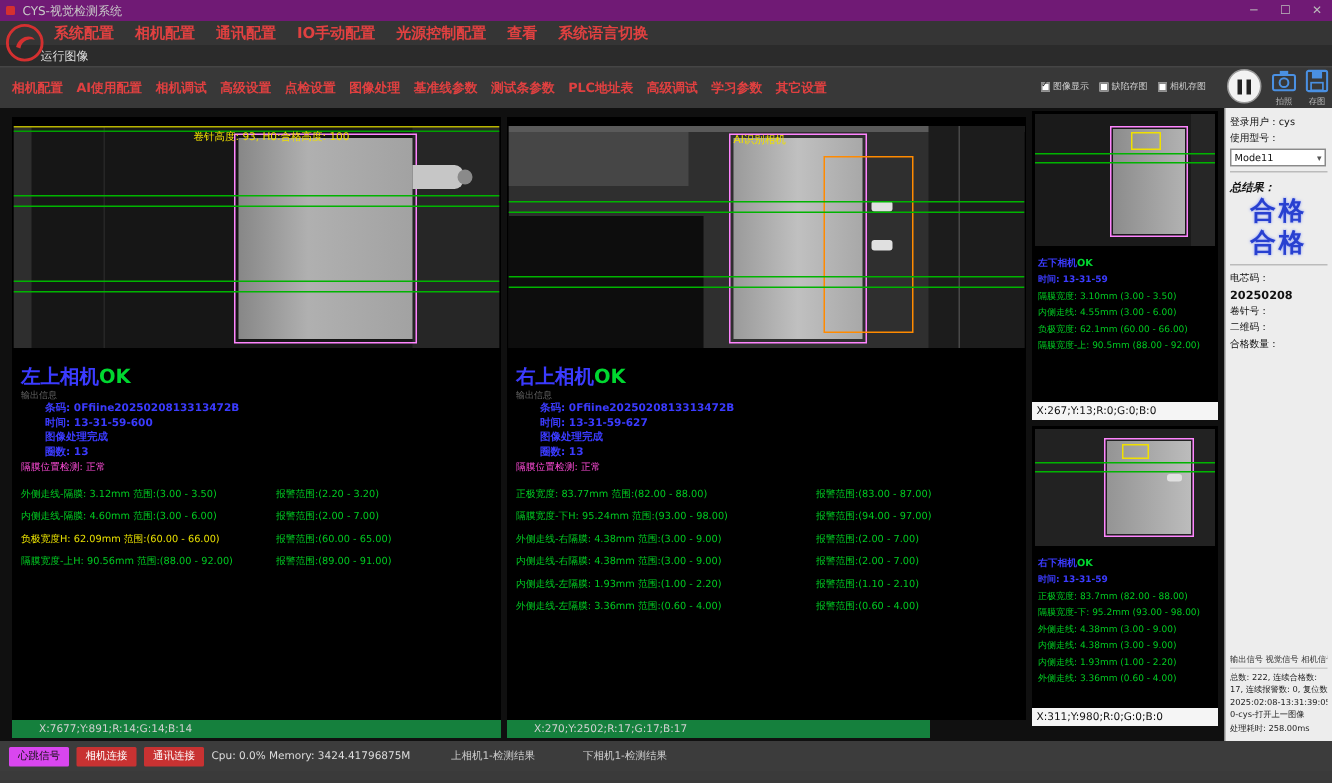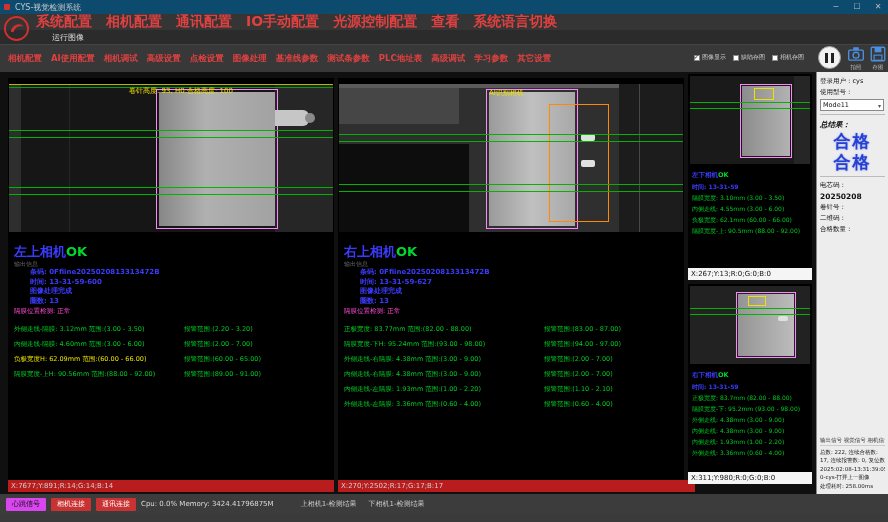--- a/index.html
+++ b/index.html
@@ -1,48 +1,48 @@
 <!DOCTYPE html>
 <html><head>
 <meta charset="utf-8">
 <style>
   *{margin:0;padding:0;box-sizing:border-box;}
   html,body{width:888px;height:522px;overflow:hidden;background:#3e3e3e;font-family:"DejaVu Sans","Liberation Sans",sans-serif;}
   .app{position:relative;width:888px;height:522px;background:#3a3a3a;overflow:hidden;}
   .abs{position:absolute;}
   
-  .titlebar{position:absolute;left:0;top:0;width:888px;height:14px;background:#0c4a6e;display:flex;align-items:center;padding:0 4px;z-index:10;}
+  .titlebar{position:absolute;left:0;top:0;width:888px;height:14px;background:#701a75;display:flex;align-items:center;padding:0 4px;z-index:10;}
   .title-dot{width:6px;height:6px;background:#d43030;border-radius:1px;}
   .title-text{color:#c8c8c8;font-size:8px;margin-left:5px;}
   .win-controls{margin-left:auto;display:flex;gap:9px;}
   .win-btn{color:#bbb;font-size:8px;line-height:14px;width:12px;text-align:center;}
   
   .menubar{position:absolute;left:0;top:14px;width:888px;height:16px;background:#353535;display:flex;align-items:center;padding-left:36px;gap:14px;}
-  .menu-item{color:#e04040;font-size:14px;font-weight:bold;white-space:nowrap;}
+  .menu-item{color:#e04040;font-size:10px;font-weight:bold;white-space:nowrap;}
   .logo{position:absolute;left:3px;top:15px;width:27px;height:27px;z-index:12;}
-  .subbar{position:absolute;left:0;top:30px;width:888px;height:14px;background:#2b2b2b;display:flex;align-items:center;padding-left:52px;}
+  .subbar{position:absolute;left:0;top:30px;width:888px;height:14px;background:#2b2b2b;display:flex;align-items:center;padding-left:27px;}
   .view-label{color:#ddd;font-size:8px;}
   .toolbar{position:absolute;left:0;top:44px;width:888px;height:28px;background:#383838;border-top:1px solid #454545;display:flex;align-items:center;padding-left:8px;gap:9px;}
   .tool-item{color:#e04040;font-size:8.5px;font-weight:bold;white-space:nowrap;}
   .tool-options{position:absolute;left:694px;top:53px;display:flex;gap:7px;z-index:11;}
   .opt{display:flex;align-items:center;gap:2px;}
   .opt-box{width:6px;height:6px;background:#fff;border:1px solid #888;position:relative;}
   .opt-box.checked::after{content:"✓";position:absolute;left:-1px;top:-3px;font-size:6px;color:#222;}
   .opt-label{color:#ccc;font-size:6px;white-space:nowrap;}
   .pause-btn{position:absolute;left:818px;top:46px;width:23px;height:23px;border-radius:50%;background:#f2f2f2;border:1px solid #999;display:flex;align-items:center;justify-content:center;gap:3px;z-index:11;}
   .pb-bar{width:3px;height:10px;background:#222;}
   .icon-btn{position:absolute;top:45px;width:20px;height:26px;display:flex;flex-direction:column;align-items:center;z-index:11;}
   .icon-caption{color:#bbb;font-size:5.5px;margin-top:1px;white-space:nowrap;}
   
   .main{position:absolute;left:0;top:72px;width:888px;height:422px;background:#101010;}
   .panel{position:absolute;background:#000;overflow:hidden;}
   .scene{position:absolute;overflow:hidden;}
   .gline{position:absolute;left:0;width:100%;height:1px;background:#00b400;}
   .scene-label{position:absolute;color:#f0e000;font-size:7px;white-space:nowrap;z-index:3;}
-  .coordbar{position:absolute;background:#b91c1c;color:#d0d0d0;font-size:7px;line-height:12px;padding-left:3px;white-space:nowrap;}
+  .coordbar{position:absolute;background:#15803d;color:#d0d0d0;font-size:7px;line-height:12px;padding-left:18px;white-space:nowrap;}
   .result-block{position:absolute;}
   .cam-title{font-size:13px;font-weight:bold;line-height:15px;white-space:nowrap;}
   .t-blue{color:#3b3bff;}
   .t-ok{color:#00d830;}
   .t-sub{color:#666;font-size:6px;line-height:9px;}
   .t-info{color:#3b3bff;font-size:7px;font-weight:bold;line-height:9.5px;white-space:nowrap;margin-left:16px;}
   .t-note{color:#ff4bd8;font-size:6.5px;line-height:10px;white-space:nowrap;}
   .m-rows{margin-top:6px;}
   .m-row{display:flex;line-height:15px;white-space:nowrap;}
   .m-l,.m-r{color:#00cc22;font-size:6.5px;}
@@ -66,21 +66,21 @@
   .sb-value{font-size:7.5px;font-weight:bold;color:#111;line-height:11px;}
   .sb-stats{position:absolute;left:3px;right:3px;bottom:4px;}
   .sb-stats-header{font-size:5.5px;color:#333;line-height:9px;border-bottom:1px solid #ccc;margin-bottom:2px;white-space:nowrap;overflow:hidden;}
   .sb-stat-line{font-size:5.5px;color:#222;line-height:8.5px;white-space:nowrap;overflow:hidden;}
   
   .statusbar{position:absolute;left:0;top:494px;width:888px;height:20px;background:#3c3c3c;display:flex;align-items:center;padding-left:6px;gap:5px;}
   .chip{height:13px;padding:0 6px;font-size:7px;line-height:13px;border-radius:1px;white-space:nowrap;}
   .chip.yellow{background:#d946ef;color:#111;}
   .chip.red{background:#c83232;color:#fff;}
   .sb-cpu{color:#ddd;font-size:7px;white-space:nowrap;}
-  .sb-tabs{display:flex;gap:12px;margin-left:22px;}
+  .sb-tabs{display:flex;gap:32px;margin-left:22px;}
   .sb-tab{color:#ccc;font-size:7px;white-space:nowrap;}
 </style>
 </head>
 <body>
 
 <div class="app">
 
   <div class="titlebar">
     <span class="title-dot"></span>
     <span class="title-text">CYS-视觉检测系统</span>
@@ -267,21 +267,21 @@
               <span class="m-l">内侧走线-左隔膜: 1.93mm 范围:(1.00 - 2.20)</span>
               <span class="m-r">报警范围:(1.10 - 2.10)</span>
             </div>
           <div class="m-row">
               <span class="m-l">外侧走线-左隔膜: 3.36mm 范围:(0.60 - 4.00)</span>
               <span class="m-r">报警范围:(0.60 - 4.00)</span>
             </div>
         </div>
       </div>
     </div>
-    <div class="coordbar" style="left:338px;top:408px;width:357px;height:12px;">X:270;Y:2502;R:17;G:17;B:17</div>
+    <div class="coordbar" style="left:338px;top:408px;width:282px;height:12px;">X:270;Y:2502;R:17;G:17;B:17</div>
 
     <div class="thumb" style="left:688px;top:2px;width:124px;height:206px;">
       <div class="scene" style="left:2px;top:2px;width:120px;height:88px;">
         <div class="abs" style="left:0;top:0;width:100%;height:100%;background:#1a1a1a;"></div>
         <div class="abs" style="left:104px;top:0;width:16px;height:88px;background:#262626;"></div>
         <div class="abs" style="left:52px;top:10px;width:48px;height:70px;background:linear-gradient(90deg,#8c8c8c,#b2b2b2);"></div>
         <div class="abs" style="left:50px;top:8px;width:52px;height:74px;border:1px solid #ff85ff;"></div>
         <div class="abs" style="left:64px;top:12px;width:20px;height:12px;border:1px solid #f0e000;"></div>
         <div class="gline" style="top:26px;"></div>
         <div class="gline" style="top:32px;"></div>

